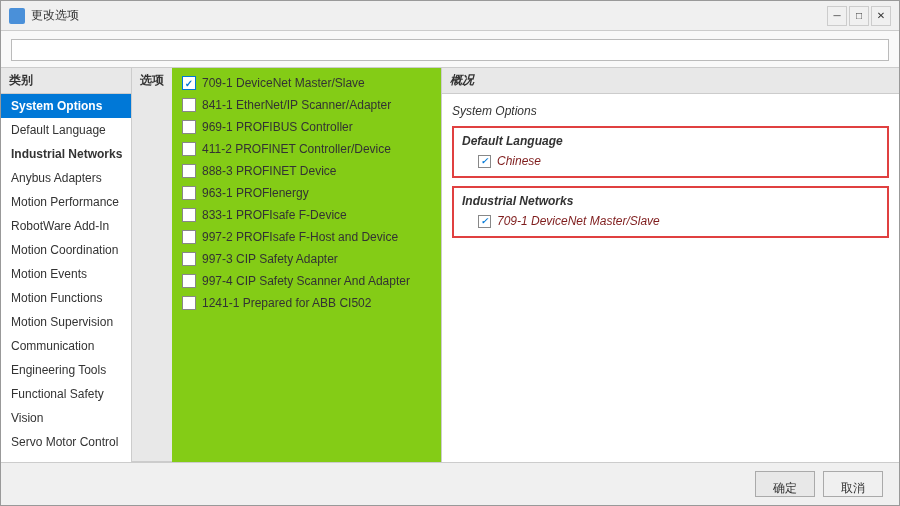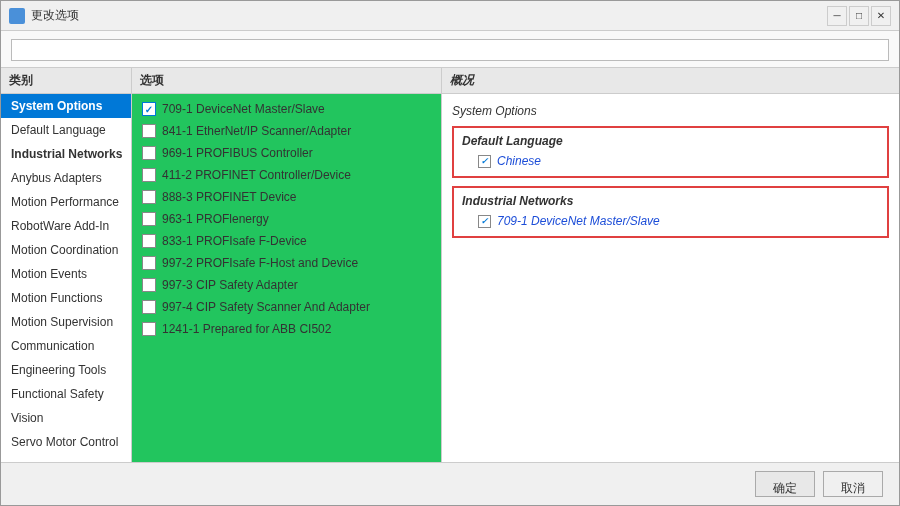--- a/index.html
+++ b/index.html
@@ -119,24 +119,24 @@
     .category-item.active {
       background: #0078d7;
       color: white;
       font-weight: bold;
     }
     .category-item.bold { font-weight: bold; }
 
     
     .mid-panel {
       width: 310px;
-      background: #22c55e;
+      background: #84cc16;
       border-right: 1px solid #ccc;
       display: flex;
-      flex-direction: column;
+      flex-direction: row;
       overflow: hidden;
       flex-shrink: 0;
     }
     .options-list {
       flex: 1;
       overflow-y: auto;
       padding: 4px 0;
     }
     .option-item {
       display: flex;
@@ -197,21 +197,21 @@
       font-size: 12px;
       font-weight: bold;
       color: #333;
       margin-bottom: 4px;
     }
     .overview-item {
       display: flex;
       align-items: center;
       gap: 6px;
       font-size: 12px;
-      color: #1d4ed8;
+      color: #7f1d1d;
       padding: 2px 16px;
     }
     .overview-checkbox {
       width: 13px;
       height: 13px;
       border: 1px solid #888;
       background: white;
       flex-shrink: 0;
       display: flex;
       align-items: center;

